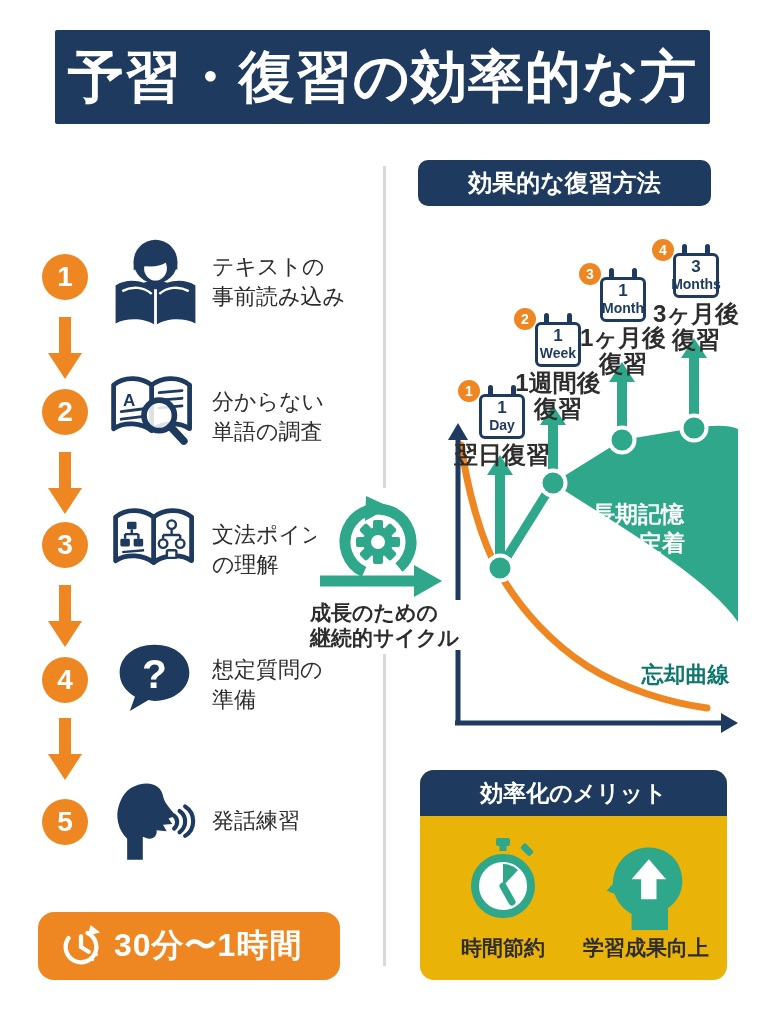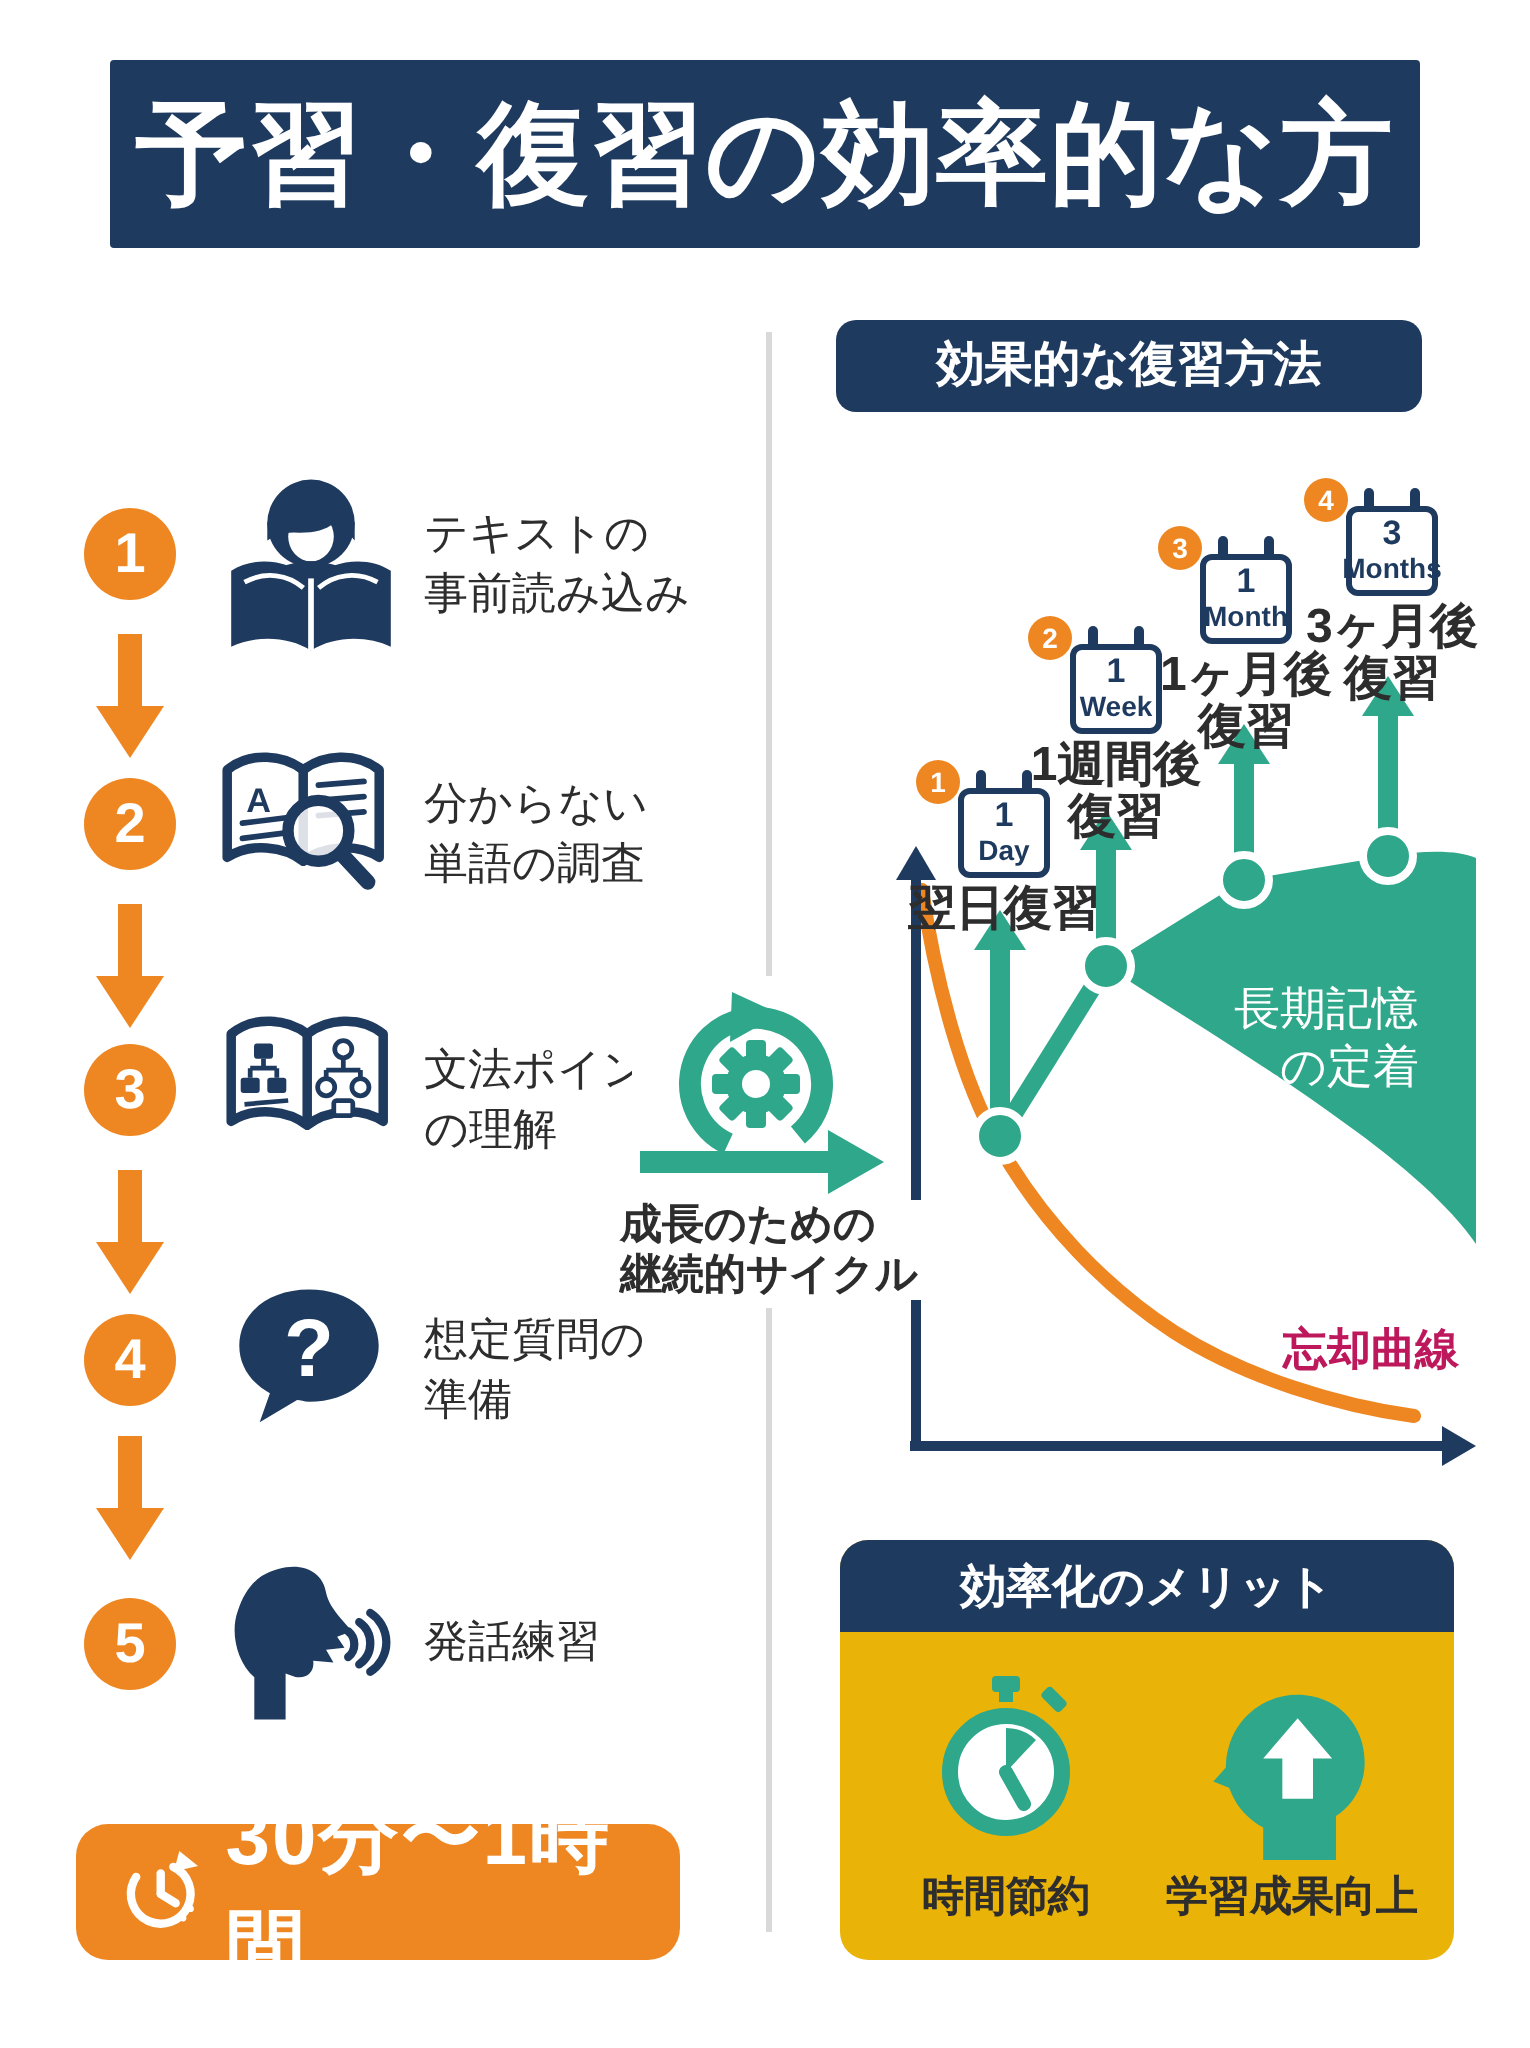--- a/index.html
+++ b/index.html
@@ -29,21 +29,21 @@
   .step-label{
     left:212px;width:165px;color:#2d2d2d;font-size:22px;font-weight:normal;line-height:1.38;
     white-space:pre-line;
   }
   .flow-arrow{left:47px;width:36px;height:62px;}
   
   .time-badge{
     left:38px;top:912px;width:302px;height:68px;background:#ee8722;border-radius:16px;
     display:flex;align-items:center;gap:10px;padding-left:20px;box-sizing:border-box;
   }
-  .time-badge-label{color:#fff;font-size:40px;font-weight:bold;letter-spacing:1px;}
+  .time-badge-label{color:#fff;font-size:32px;font-weight:bold;letter-spacing:1px;}
   
   .cycle-label{
     left:310px;top:600px;width:152px;text-align:left;color:#2d2d2d;font-size:21px;
     font-weight:bold;line-height:25px;white-space:pre-line;z-index:6;background:#fff;
   }
   
   .milestone{width:96px;text-align:center;z-index:5;}
   .m-badge{
     position:absolute;left:4px;top:2px;width:22px;height:22px;border-radius:50%;
     background:#ee8722;color:#fff;font-size:14px;font-weight:bold;line-height:22px;text-align:center;z-index:3;
@@ -53,24 +53,24 @@
   .cal-ring.r1{left:9px;} .cal-ring.r2{right:9px;}
   .cal-body{
     position:absolute;top:9px;left:0;right:0;height:39px;background:#fff;border:3px solid #1e3a5f;
     border-radius:6px;display:flex;flex-direction:column;align-items:center;justify-content:center;
   }
   .cal-num{font-size:17px;font-weight:bold;color:#1e3a5f;line-height:1;}
   .cal-word{font-size:14px;font-weight:bold;color:#1e3a5f;line-height:1.3;}
   .m-label{margin-top:3px;font-size:24px;font-weight:bold;color:#2d2d2d;line-height:1.1;white-space:pre-line;}
   
   .area-label{
-    left:592px;top:490px;width:142px;text-align:center;color:#fff;font-size:23px;font-weight:normal;
+    left:592px;top:500px;width:142px;color:#fff;font-size:23px;font-weight:bold;
     line-height:1.25;white-space:pre-line;z-index:4;
   }
-  .curve-label{left:628px;top:660px;width:115px;text-align:center;color:#be185d;font-size:22px;font-weight:bold;z-index:4;}
+  .curve-label{left:628px;top:660px;width:115px;text-align:center;color:#0f766e;font-size:22px;font-weight:bold;z-index:4;}
   
   .benefits-panel{
     left:420px;top:770px;width:307px;height:210px;background:#eab308;border-radius:14px;overflow:hidden;
   }
   .benefits-header{
     position:absolute;top:0;left:0;right:0;height:46px;background:#1e3a5f;color:#fff;
     font-size:23px;font-weight:bold;text-align:center;line-height:46px;
   }
   .benefit-label{position:absolute;top:164px;font-size:21px;font-weight:bold;color:#2d2d2d;text-align:center;}
 </style>

